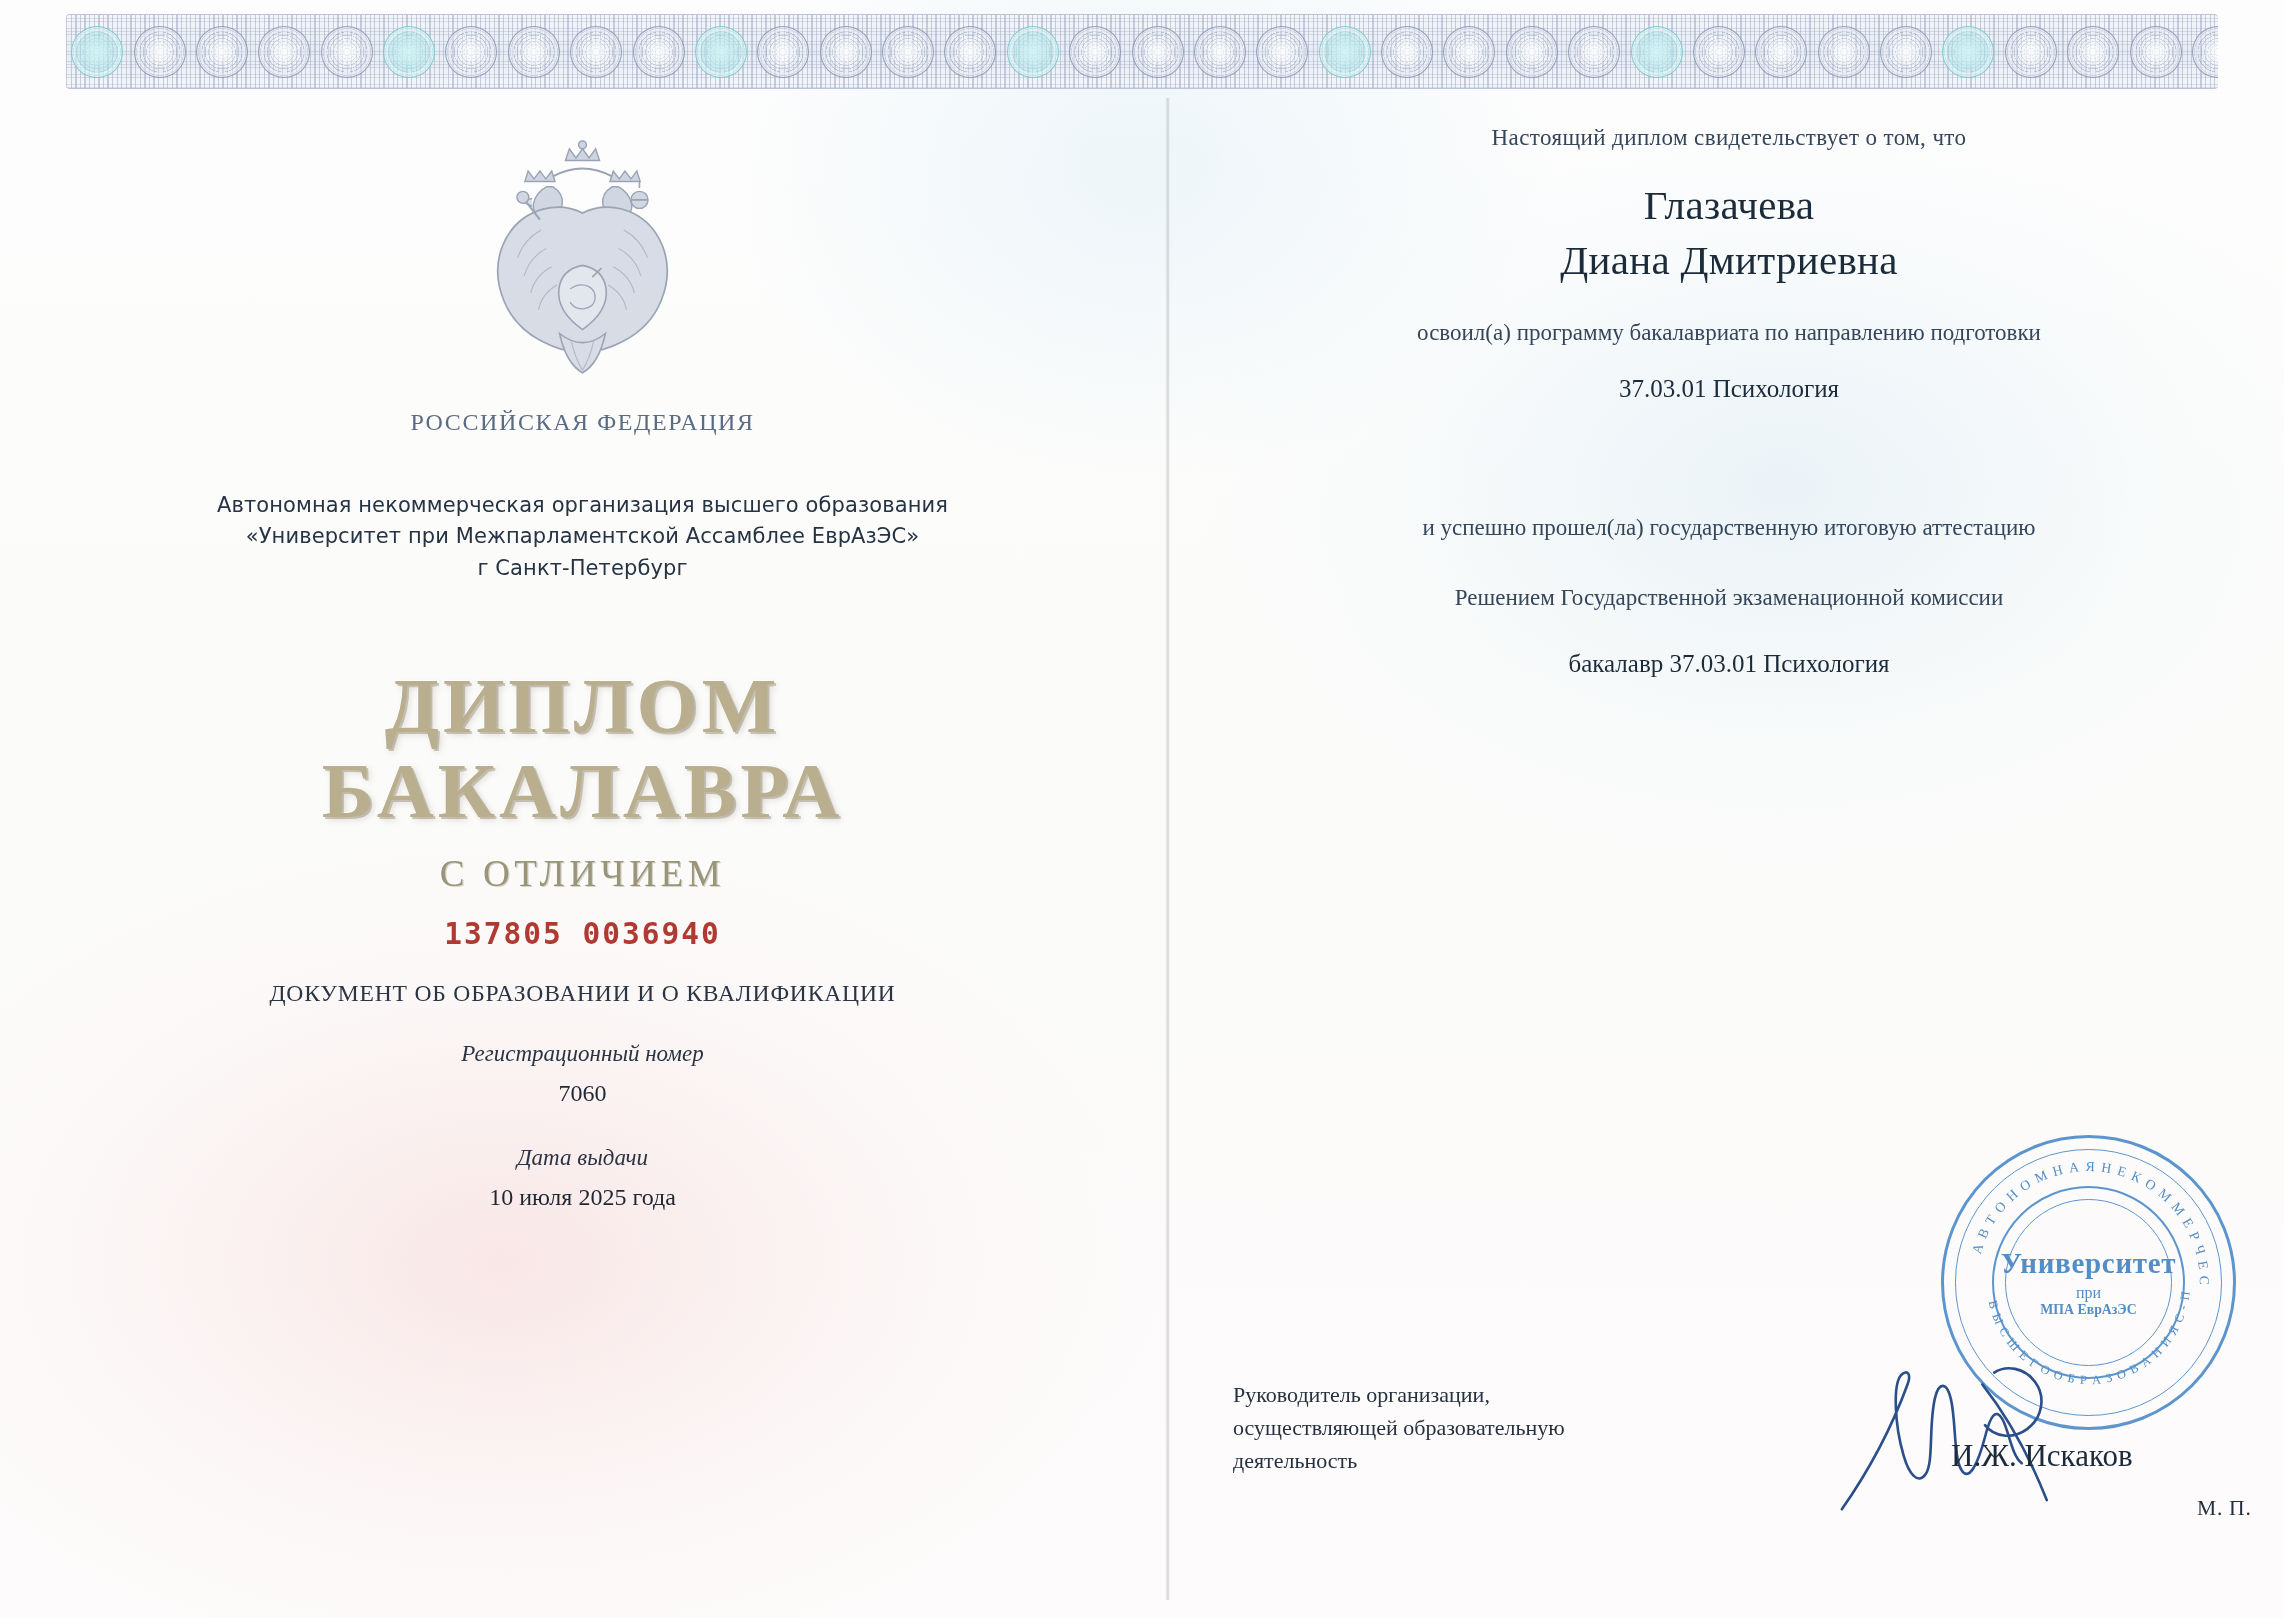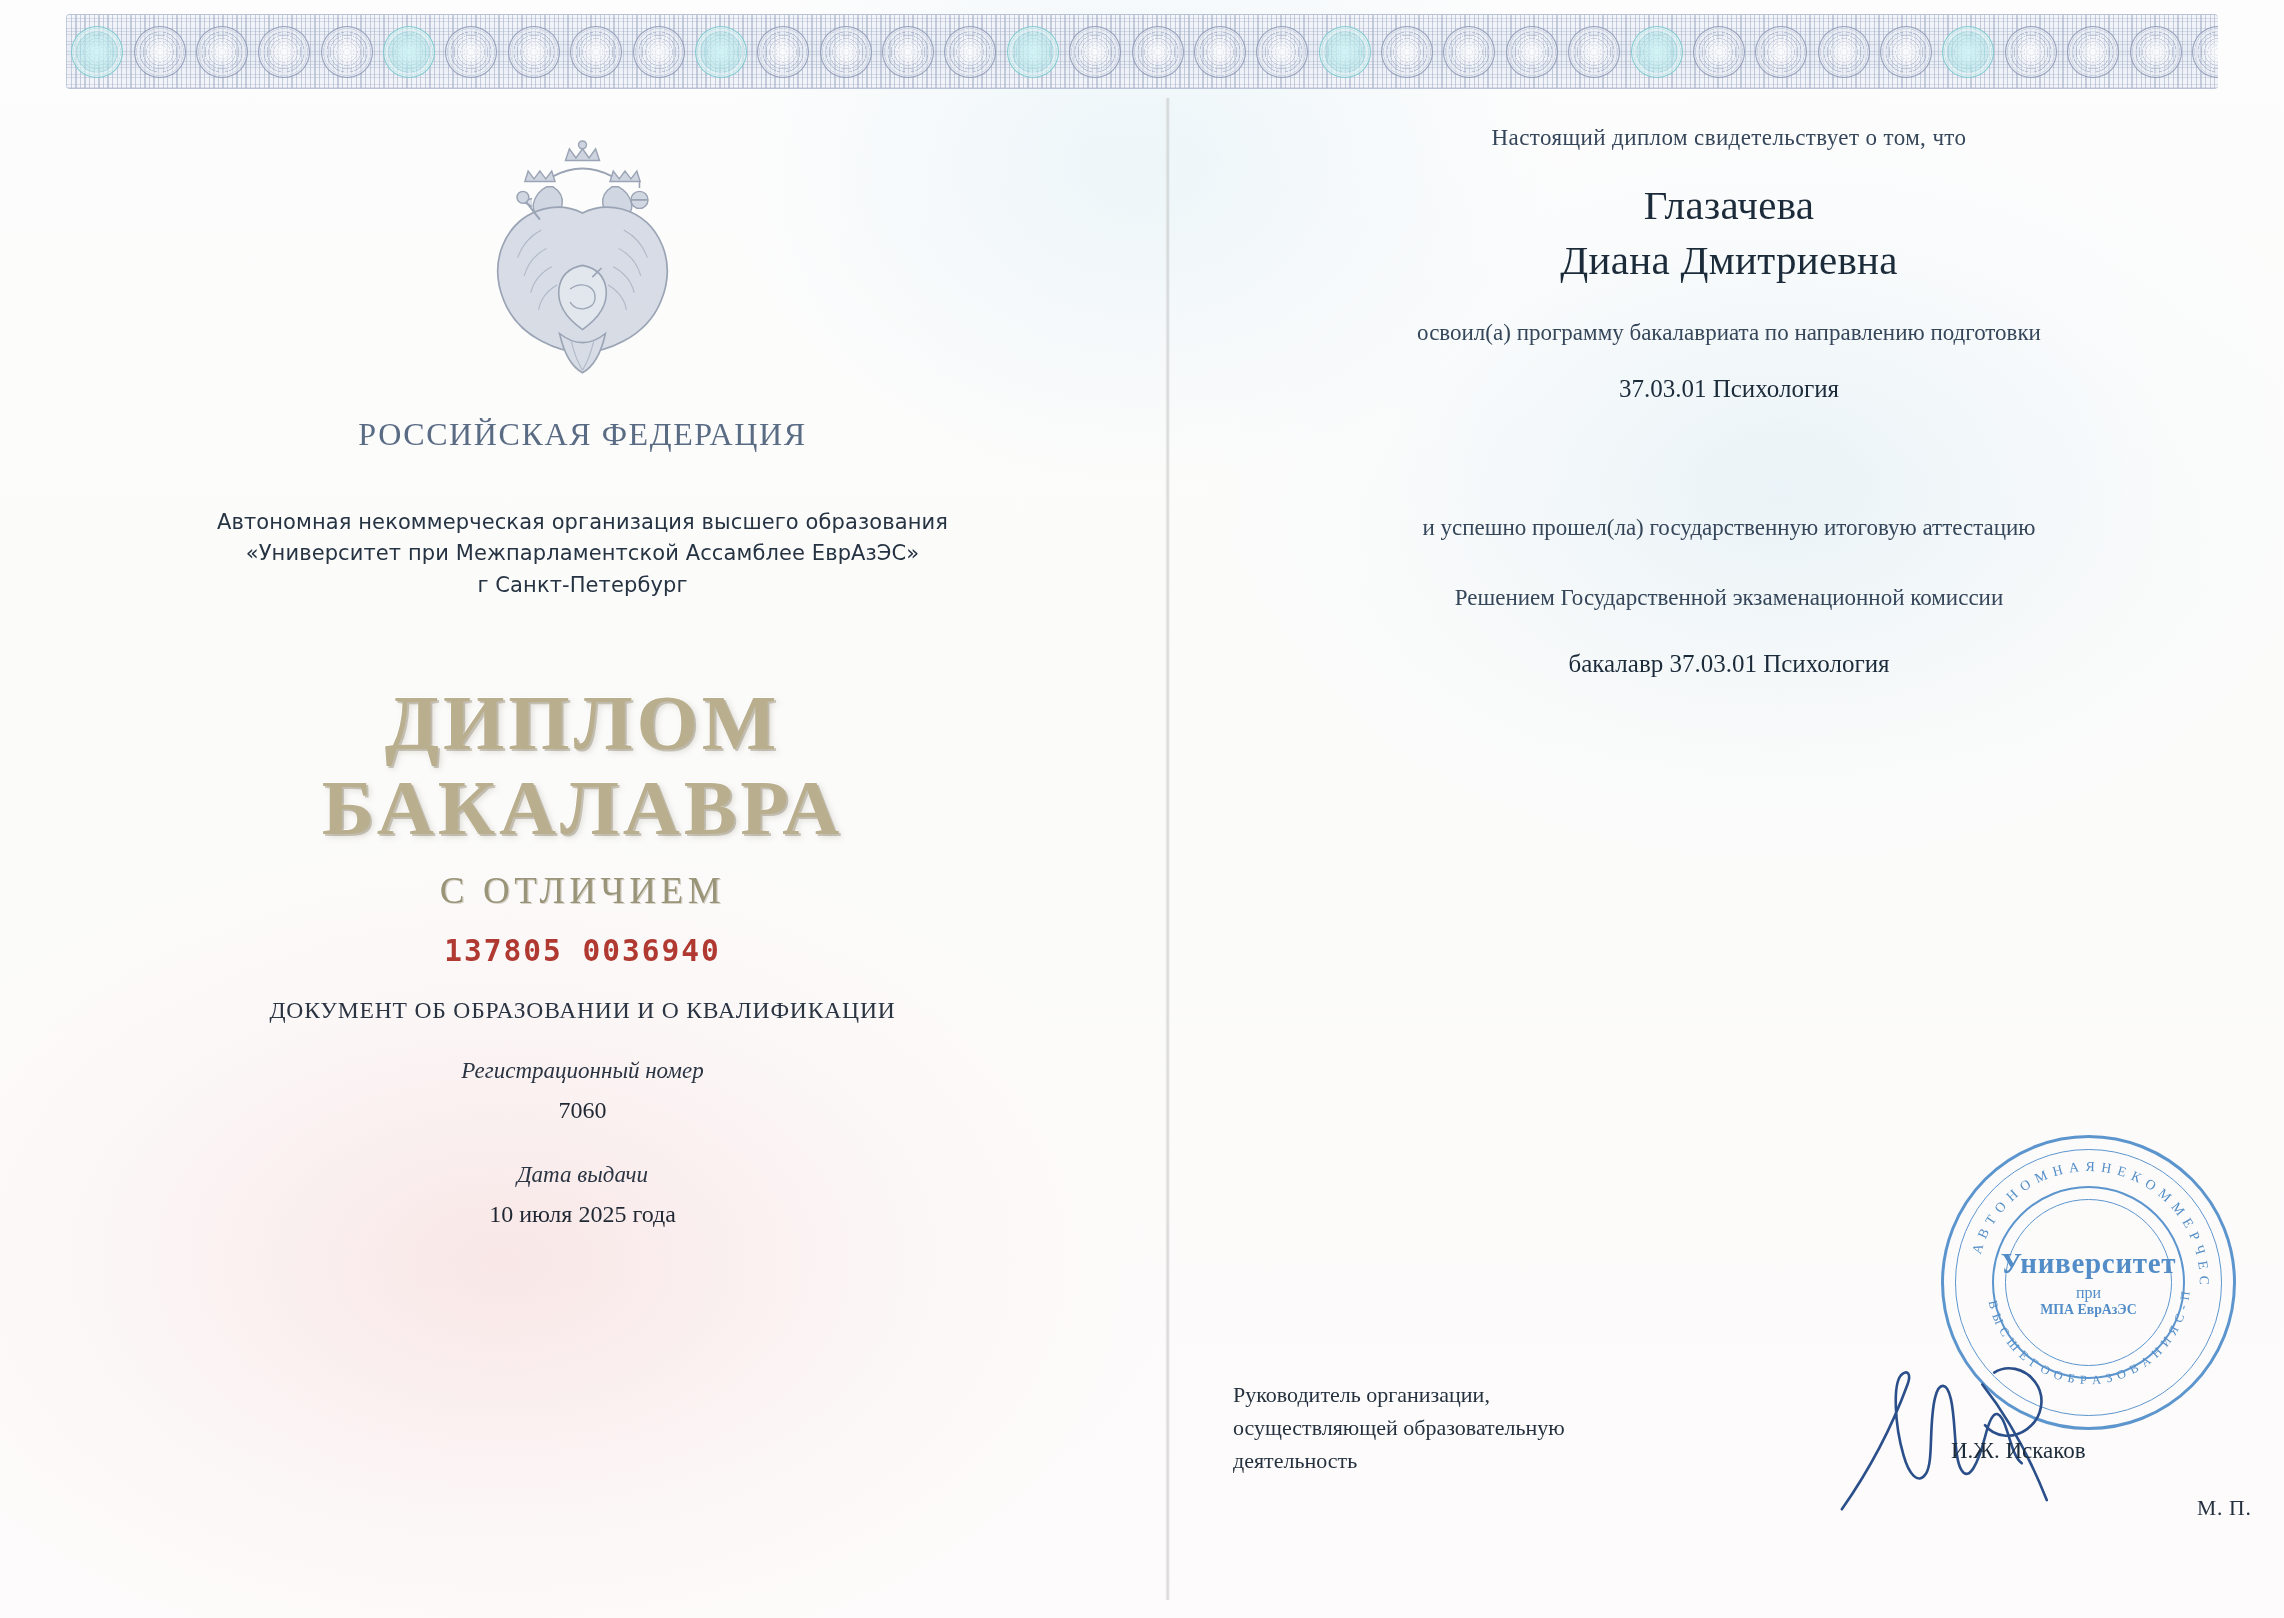--- a/index.html
+++ b/index.html
@@ -97,22 +97,22 @@
     margin-top: 31.5px;
     display: flex;
     justify-content: center;
   }
   .emblem {
     width: 243px;
     height: 262px;
     opacity: 0.88;
   }
   .rf-line {
-    margin-top: 17px;
-    font-size: 32px;
+    margin-top: 10px;
+    font-size: 24px;
     letter-spacing: 1.6px;
     color: #5a6b84;
     font-family: "Liberation Serif", serif;
   }
   .org-block {
     margin-top: 54px;
     font-family: "DejaVu Sans", sans-serif;
     font-size: 21px;
     line-height: 1.52;
     color: #263343;
@@ -235,21 +235,21 @@
     width: 499px;
     text-align: left;
     font-size: 22px;
     line-height: 1.5;
     color: #25313f;
   }
   .sign-name {
     position: absolute;
     left: 777px;
     top: 119px;
-    font-size: 23px;
+    font-size: 31px;
     color: #1c2b3a;
   }
   .mp {
     position: absolute;
     left: 1023px;
     top: 177px;
     font-size: 21.6px;
     color: #25313f;
     letter-spacing: 0.7px;
   }

